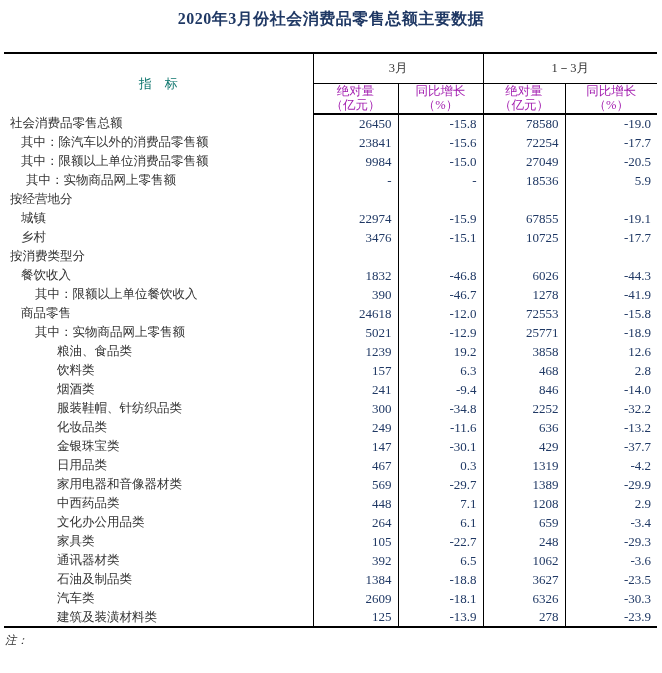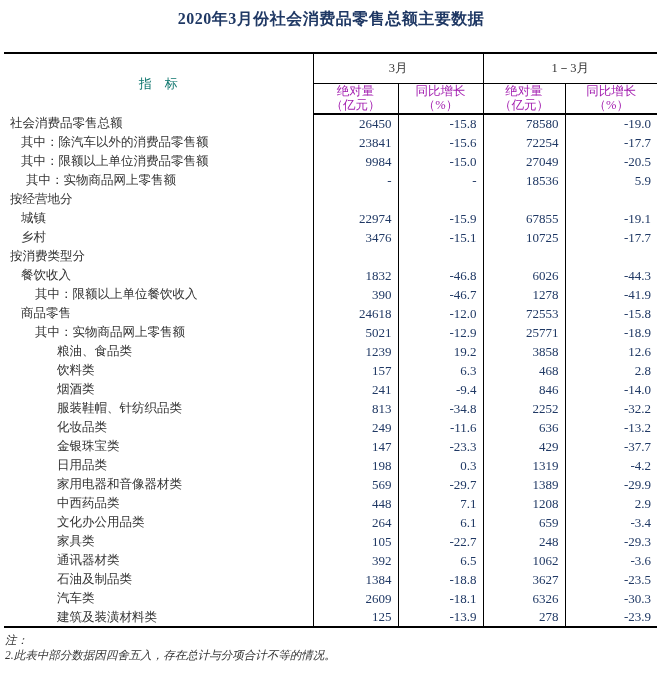--- a/index.html
+++ b/index.html
@@ -208,42 +208,42 @@
       </tr>
       <tr>
         <td class="lbl" style="padding-left: 53px; margin-top: 20px;">烟酒类</td>
         <td class="num">241</td>
         <td class="num">-9.4</td>
         <td class="num">846</td>
         <td class="num">-14.0</td>
       </tr>
       <tr>
         <td class="lbl" style="padding-left: 53px; font-family: Liberation Mono, monospace;">服装鞋帽、针纺织品类</td>
-        <td class="num">813</td>
+        <td class="num">300</td>
         <td class="num">-34.8</td>
         <td class="num">2252</td>
         <td class="num">-32.2</td>
       </tr>
       <tr>
         <td class="lbl" style="padding-left: 53px;">化妆品类</td>
         <td class="num">249</td>
         <td class="num">-11.6</td>
         <td class="num">636</td>
         <td class="num">-13.2</td>
       </tr>
       <tr>
         <td class="lbl" style="padding-left: 53px;">金银珠宝类</td>
         <td class="num">147</td>
-        <td class="num">-23.3</td>
+        <td class="num">-30.1</td>
         <td class="num">429</td>
         <td class="num">-37.7</td>
       </tr>
       <tr>
         <td class="lbl" style="padding-left: 53px;">日用品类</td>
-        <td class="num">198</td>
+        <td class="num">467</td>
         <td class="num">0.3</td>
         <td class="num">1319</td>
         <td class="num">-4.2</td>
       </tr>
       <tr>
         <td class="lbl" style="padding-left: 53px;">家用电器和音像器材类</td>
         <td class="num">569</td>
         <td class="num">-29.7</td>
         <td class="num">1389</td>
         <td class="num">-29.9</td>
@@ -295,14 +295,13 @@
         <td class="num">125</td>
         <td class="num">-13.9</td>
         <td class="num">278</td>
         <td class="num">-23.9</td>
       </tr>
     </tbody>
 </table>
 
 <div class="notes">
   <div>注：</div>
-  <div>2.此表中部分数据因四舍五入，存在总计与分项合计不等的情况。</div>
 </div>
 
 </body></html>

